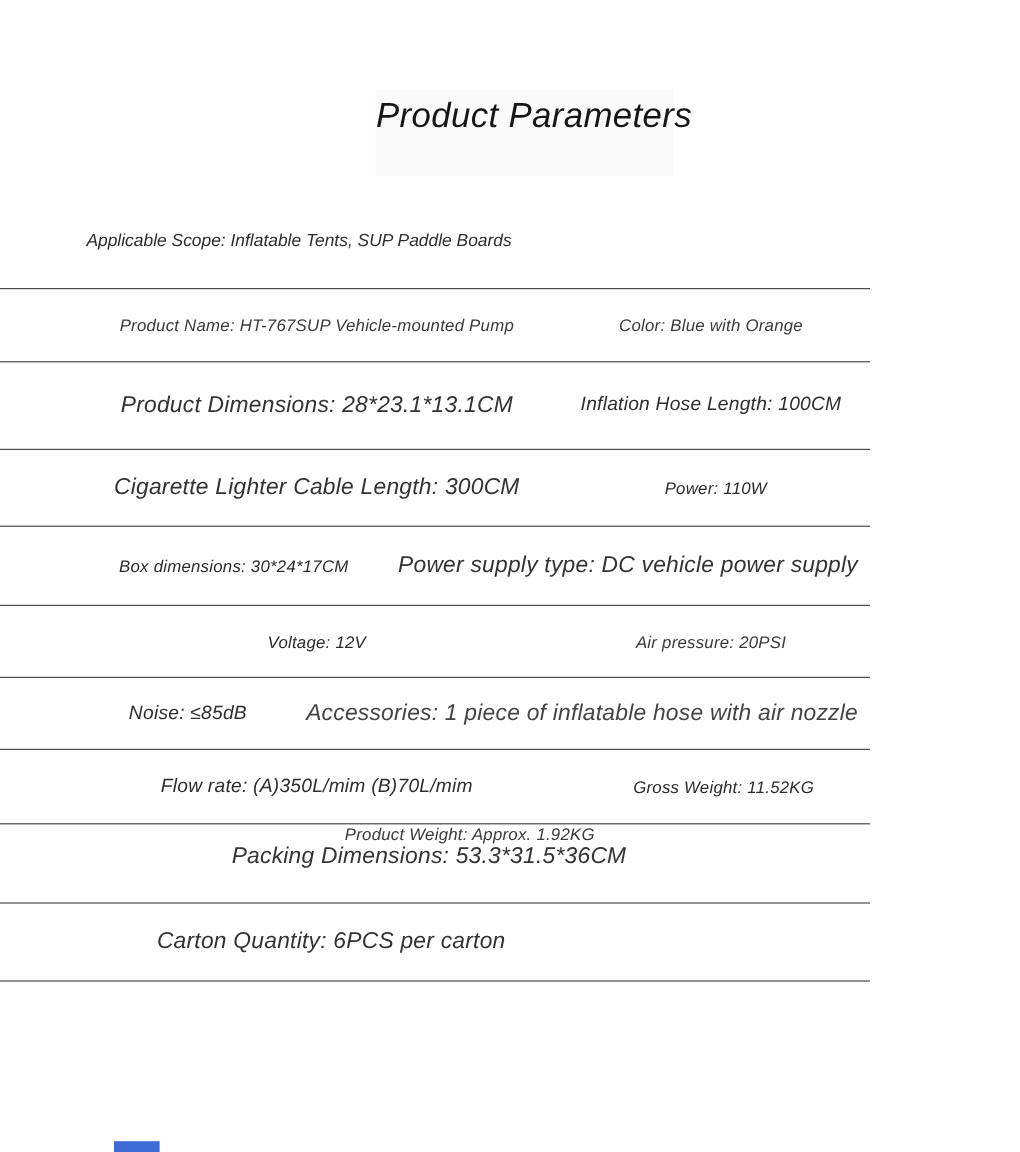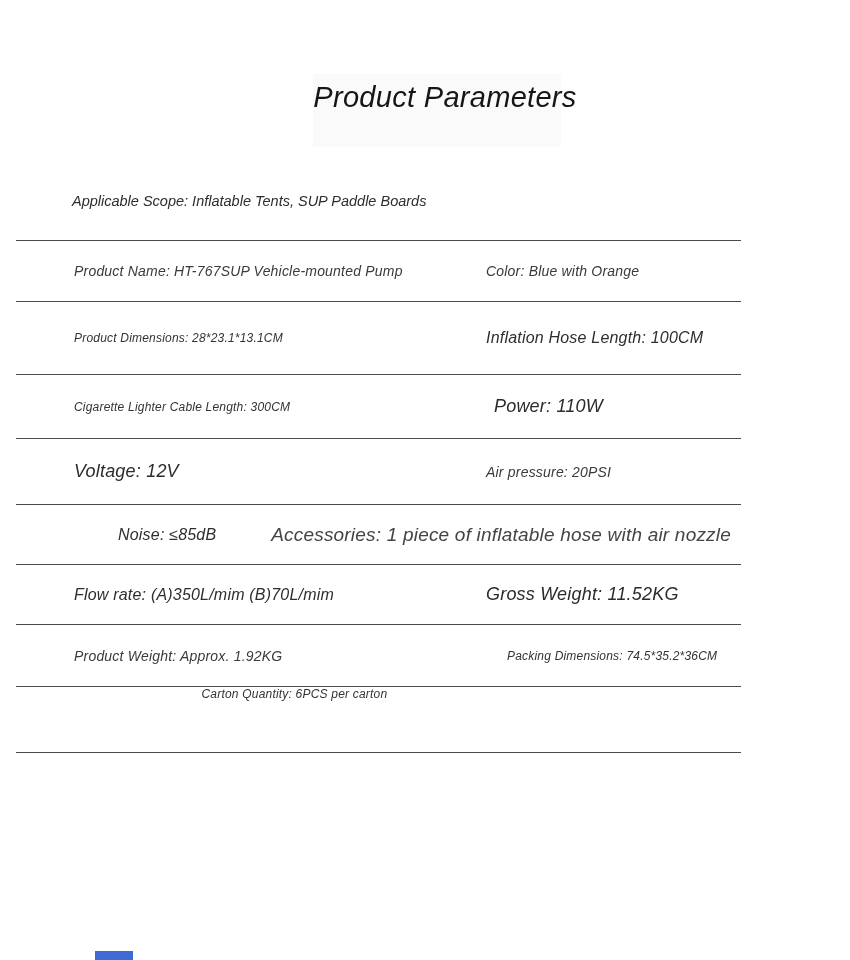--- a/index.html
+++ b/index.html
@@ -45,56 +45,57 @@
   .scope {
     position: absolute;
     top: 193px;
     left: 72px;
     font-size: 14.5px;
     color: #2d2d2d;
   }
   .spec-table {
     position: absolute;
     top: 240px;
-    left: 16px;
+    left: 0;
     width: 725px;
     border-top: 1px solid var(--line);
+    text-align: center;
   }
   .row {
     display: flex;
     align-items: center;
     border-bottom: 1px solid var(--line);
   }
   .row:nth-child(1) { height: 61px; }
   .row:nth-child(2) { height: 73px; }
   .row:nth-child(3) { height: 64px; }
   .row:nth-child(4) { height: 66px; }
-  .row:nth-child(5) { height: 60px; padding-left: 44px; }
+  .row:nth-child(5) { height: 60px; }
   .row:nth-child(6) { height: 60px; }
   .row:nth-child(7) { height: 62px; gap: 21px; }
   .row:nth-child(8) { height: 66px; flex-direction: column; }
   .row:nth-child(9) { height: 65px; padding-left: 12px; }
   .cell {
     color: var(--text);
     letter-spacing: 0.2px;
     white-space: nowrap;
   }
   .cell.left {
     width: 470px;
     padding-left: 58px;
   }
   .cell.right {
     flex: 1;
     padding-right: 10px;
   }
   .fs13 { font-size: 19px; color: #444444; }
   .fs14 { font-size: 14px;  color: #3a3a3a; }
-  .fs15 { font-size: 12px; }
+  .fs15 { font-size: 19px; }
   .fs16 { font-size: 16px; color: #2e2e2e; }
-  .fs17 { font-size: 18px; color: #2b2b2b; }
+  .fs17 { font-size: 14px; color: #2b2b2b; }
   .pad-extra { padding-left: 8px; }
   .accent-bar {
     position: absolute;
     left: 95px;
     bottom: 0;
     width: 38px;
     height: 9px;
   }
 </style>
 </head>
@@ -118,39 +119,43 @@
     <div class="row">
       <div class="cell left fs15">Product Dimensions: 28*23.1*13.1CM</div>
       <div class="cell right fs16">Inflation Hose Length: 100CM</div>
     </div>
 
     <div class="row">
       <div class="cell left fs15">Cigarette Lighter Cable Length: 300CM</div>
       <div class="cell right fs17 pad-extra">Power: 110W</div>
     </div>
 
+    <div class="row">
+      <div class="cell left fs17">Box dimensions: 30*24*17CM</div>
+      <div class="cell right fs15">Power supply type: DC vehicle power supply</div>
+    </div>
 
     <div class="row">
       <div class="cell left fs17">Voltage: 12V</div>
       <div class="cell right fs14">Air pressure: 20PSI</div>
     </div>
 
     <div class="row">
       <div class="cell left fs16">Noise: ≤85dB</div>
       <div class="cell right fs13">Accessories: 1 piece of inflatable hose with air nozzle</div>
     </div>
 
     <div class="row">
       <div class="cell left fs16">Flow rate: (A)350L/mim (B)70L/mim</div>
       <div class="cell right fs17">Gross Weight: 11.52KG</div>
     </div>
 
     <div class="row">
       <div class="cell left fs14">Product Weight: Approx. 1.92KG</div>
-      <div class="cell right fs15">Packing Dimensions: 74.5*35.2*36CM</div>
+      <div class="cell right fs15">Packing Dimensions: 53.3*31.5*36CM</div>
     </div>
 
     <div class="row">
       <div class="cell left fs15">Carton Quantity: 6PCS per carton</div>
       <div class="cell right fs15"></div>
     </div>
 
   </div>
 
   <div class="accent-bar" style="background: rgb(61, 106, 212);"></div>

